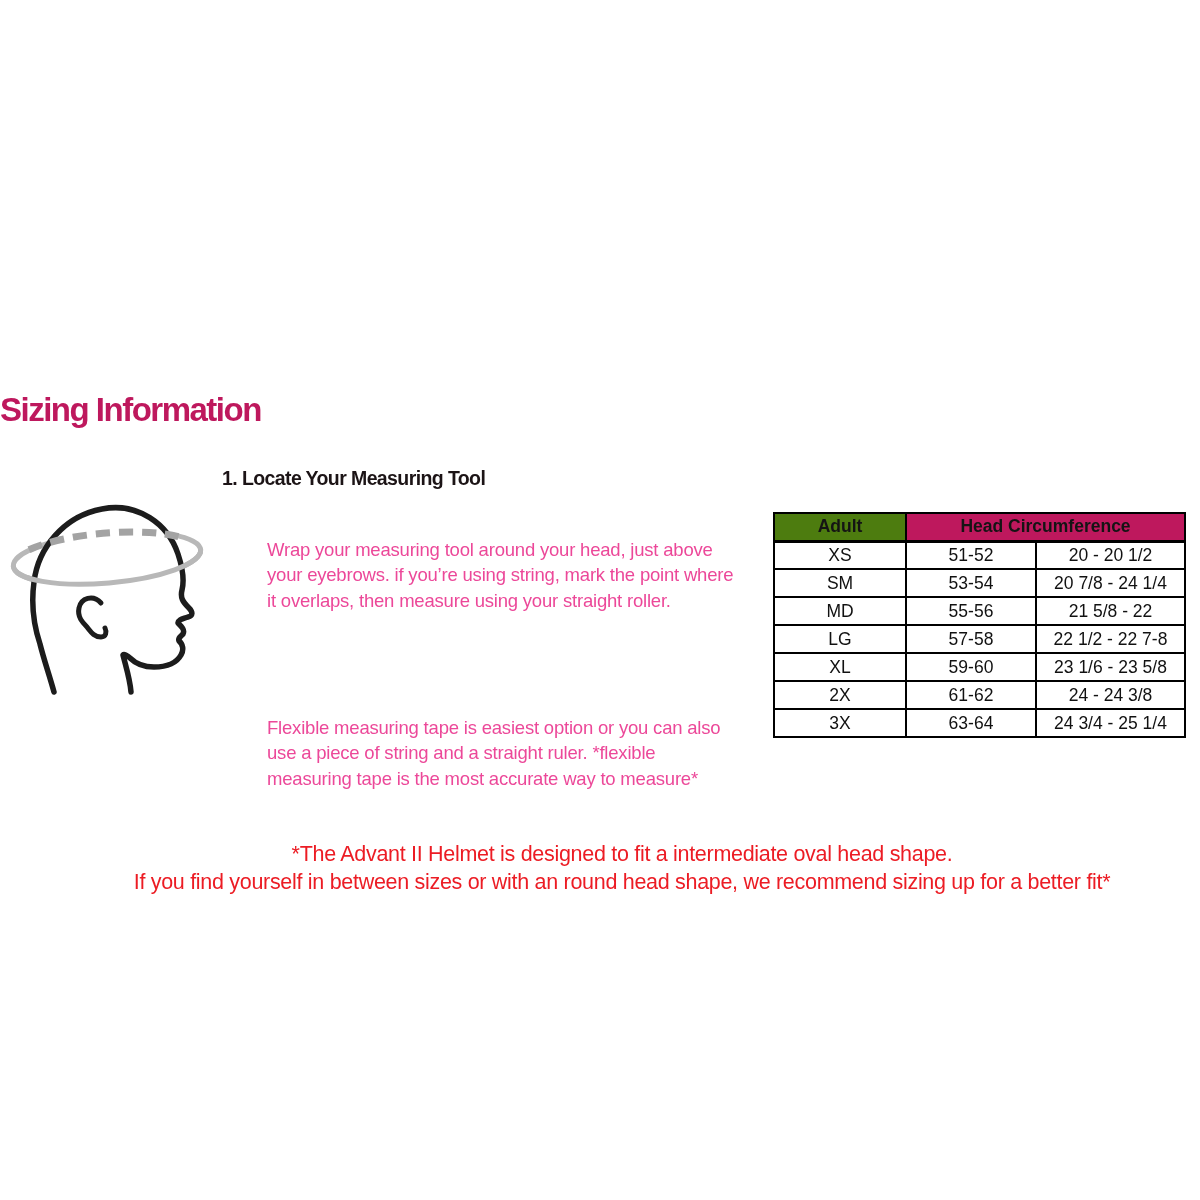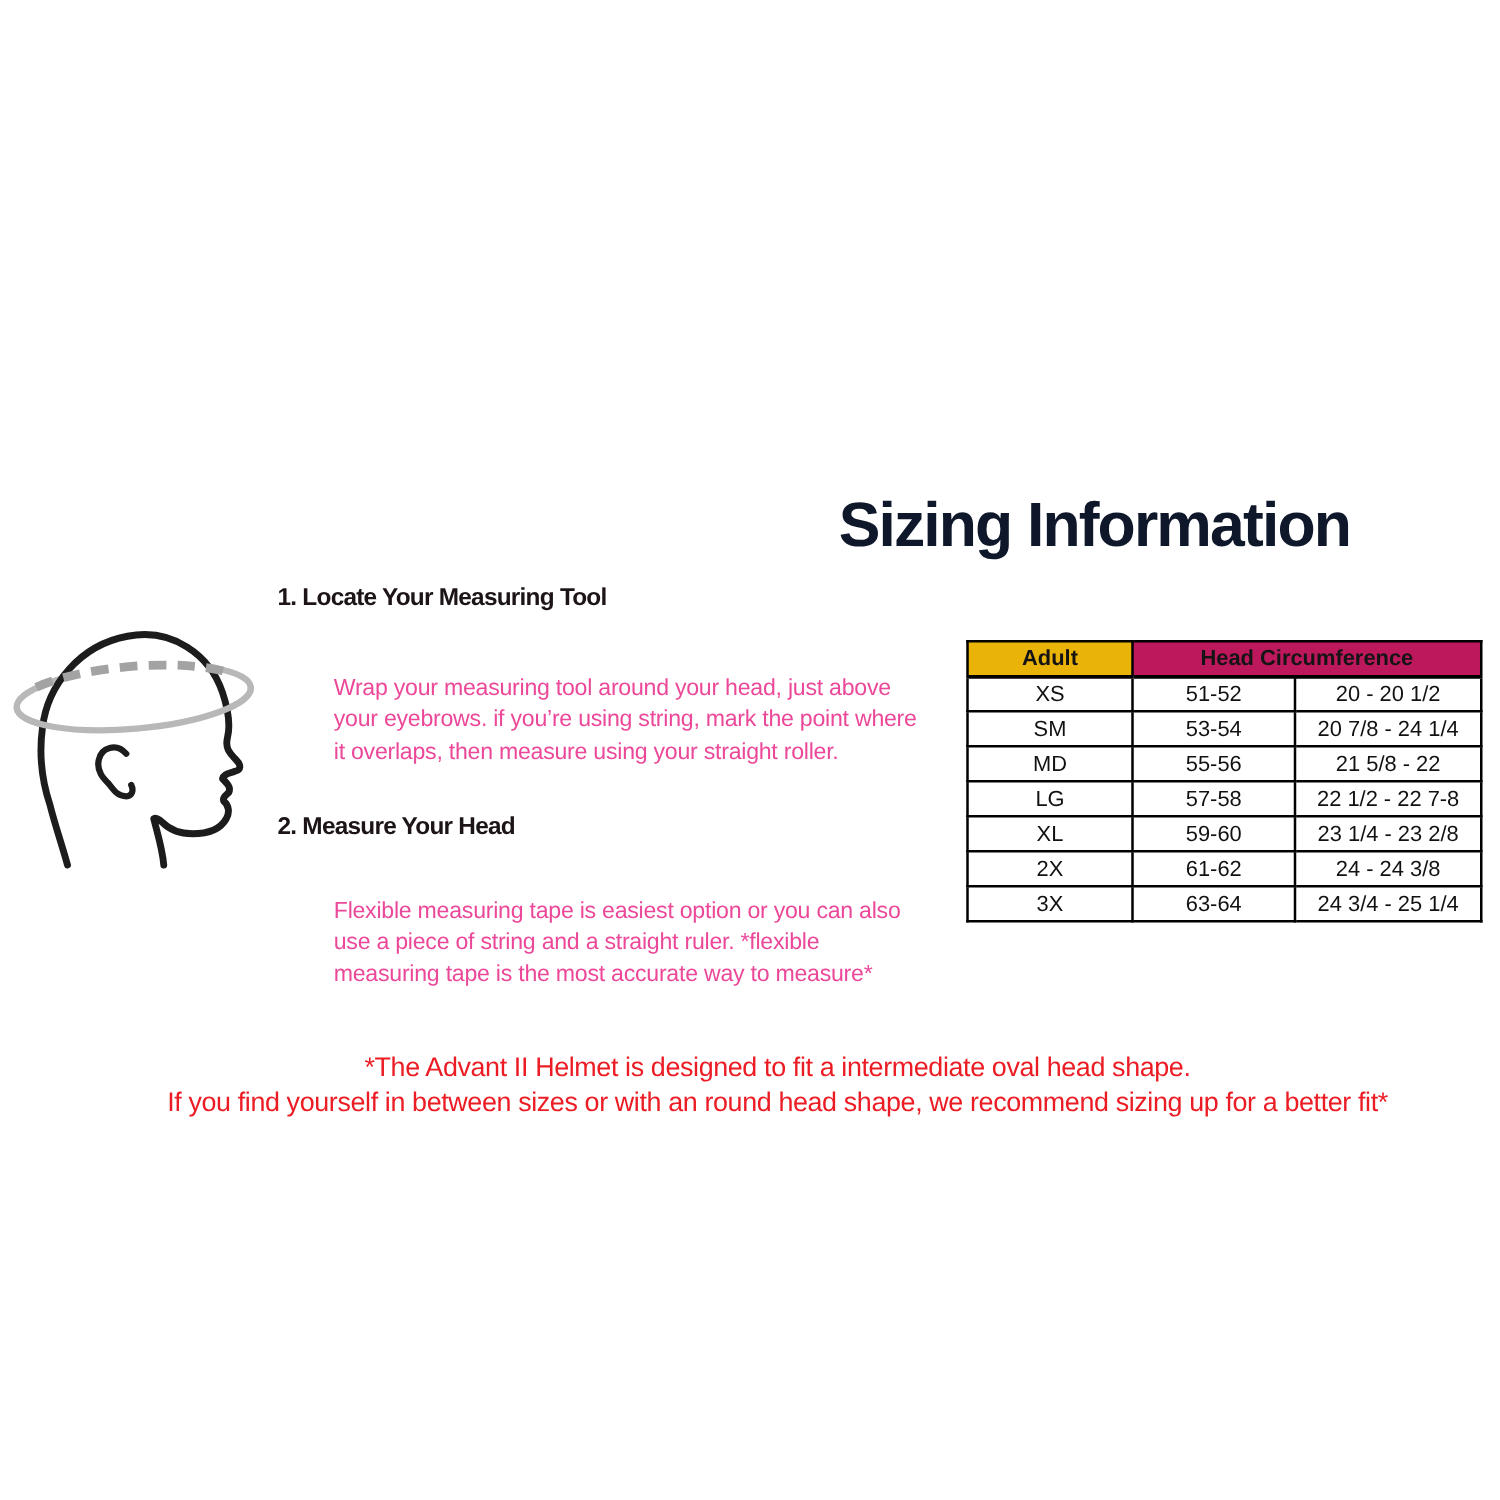--- a/index.html
+++ b/index.html
@@ -11,25 +11,25 @@
     background: #ffffff;
     font-family: "Liberation Sans", sans-serif;
     color: #222222;
     overflow: hidden;
   }
 
   .page-title {
     position: absolute;
     left: 0; top: 391px;
     width: 1080px;
-    text-align: right;
-    font-size: 50px;
+    text-align: left;
+    font-size: 33px;
     font-weight: 700;
     letter-spacing: -1.5px;
-    color: #0f172a;
+    color: #be185d;
   }
 
   .head-art {
     position: absolute;
     left: 2px; top: 486px;
     width: 215px; height: 215px;
   }
 
   .step-heading {
     position: absolute;
@@ -133,32 +133,31 @@
     <g transform="rotate(-5 105 72)">
       <path d="M 11 72 A 94 25 0 0 0 199 72" fill="none" stroke="#b8b8b8" stroke-width="5" stroke-linecap="round"></path>
 
       <path d="M 28 57 A 94 25 0 0 1 178 57" fill="none" stroke="#a3a3a3" stroke-width="7" stroke-dasharray="14 9" stroke-linecap="butt"></path>
     </g>
   </svg>
 
   <div class="step-heading s1">1. Locate Your Measuring Tool</div>
   <div class="step-body b1">Wrap your measuring tool around your head, just above your eyebrows. if you’re using string, mark the point where it overlaps, then measure using your straight roller.</div>
 
-  <div class="step-heading s2">2. Measure Your Head</div>
   <div class="step-body b2">Flexible measuring tape is easiest option or you can also use a piece of string and a straight ruler. *flexible measuring tape is the most accurate way to measure*</div>
 
   <table class="size-table">
     <colgroup>
       <col style="width:132px">
         <col style="width:130px">
         <col style="width:149px">
     </colgroup>
     <tbody>
         <tr class="group-row">
-      <th style="background: #eab308;">Adult</th>
+      <th style="background: #4d7c0f;">Adult</th>
       <th colspan="2" style="background: #be185d;">Head Circumference</th>
     </tr>
     <tr>
       <td>XS</td>
       <td>51-52</td>
       <td>20 - 20 1/2</td>
     </tr>
     <tr>
       <td>SM</td>
       <td>53-54</td>
@@ -170,21 +169,21 @@
       <td>21 5/8 - 22</td>
     </tr>
     <tr>
       <td>LG</td>
       <td>57-58</td>
       <td>22 1/2 - 22 7-8</td>
     </tr>
     <tr>
       <td>XL</td>
       <td>59-60</td>
-      <td>23 1/4 - 23 2/8</td>
+      <td>23 1/6 - 23 5/8</td>
     </tr>
     <tr>
       <td>2X</td>
       <td>61-62</td>
       <td>24 - 24 3/8</td>
     </tr>
     <tr>
       <td>3X</td>
       <td>63-64</td>
       <td>24 3/4 - 25 1/4</td>

